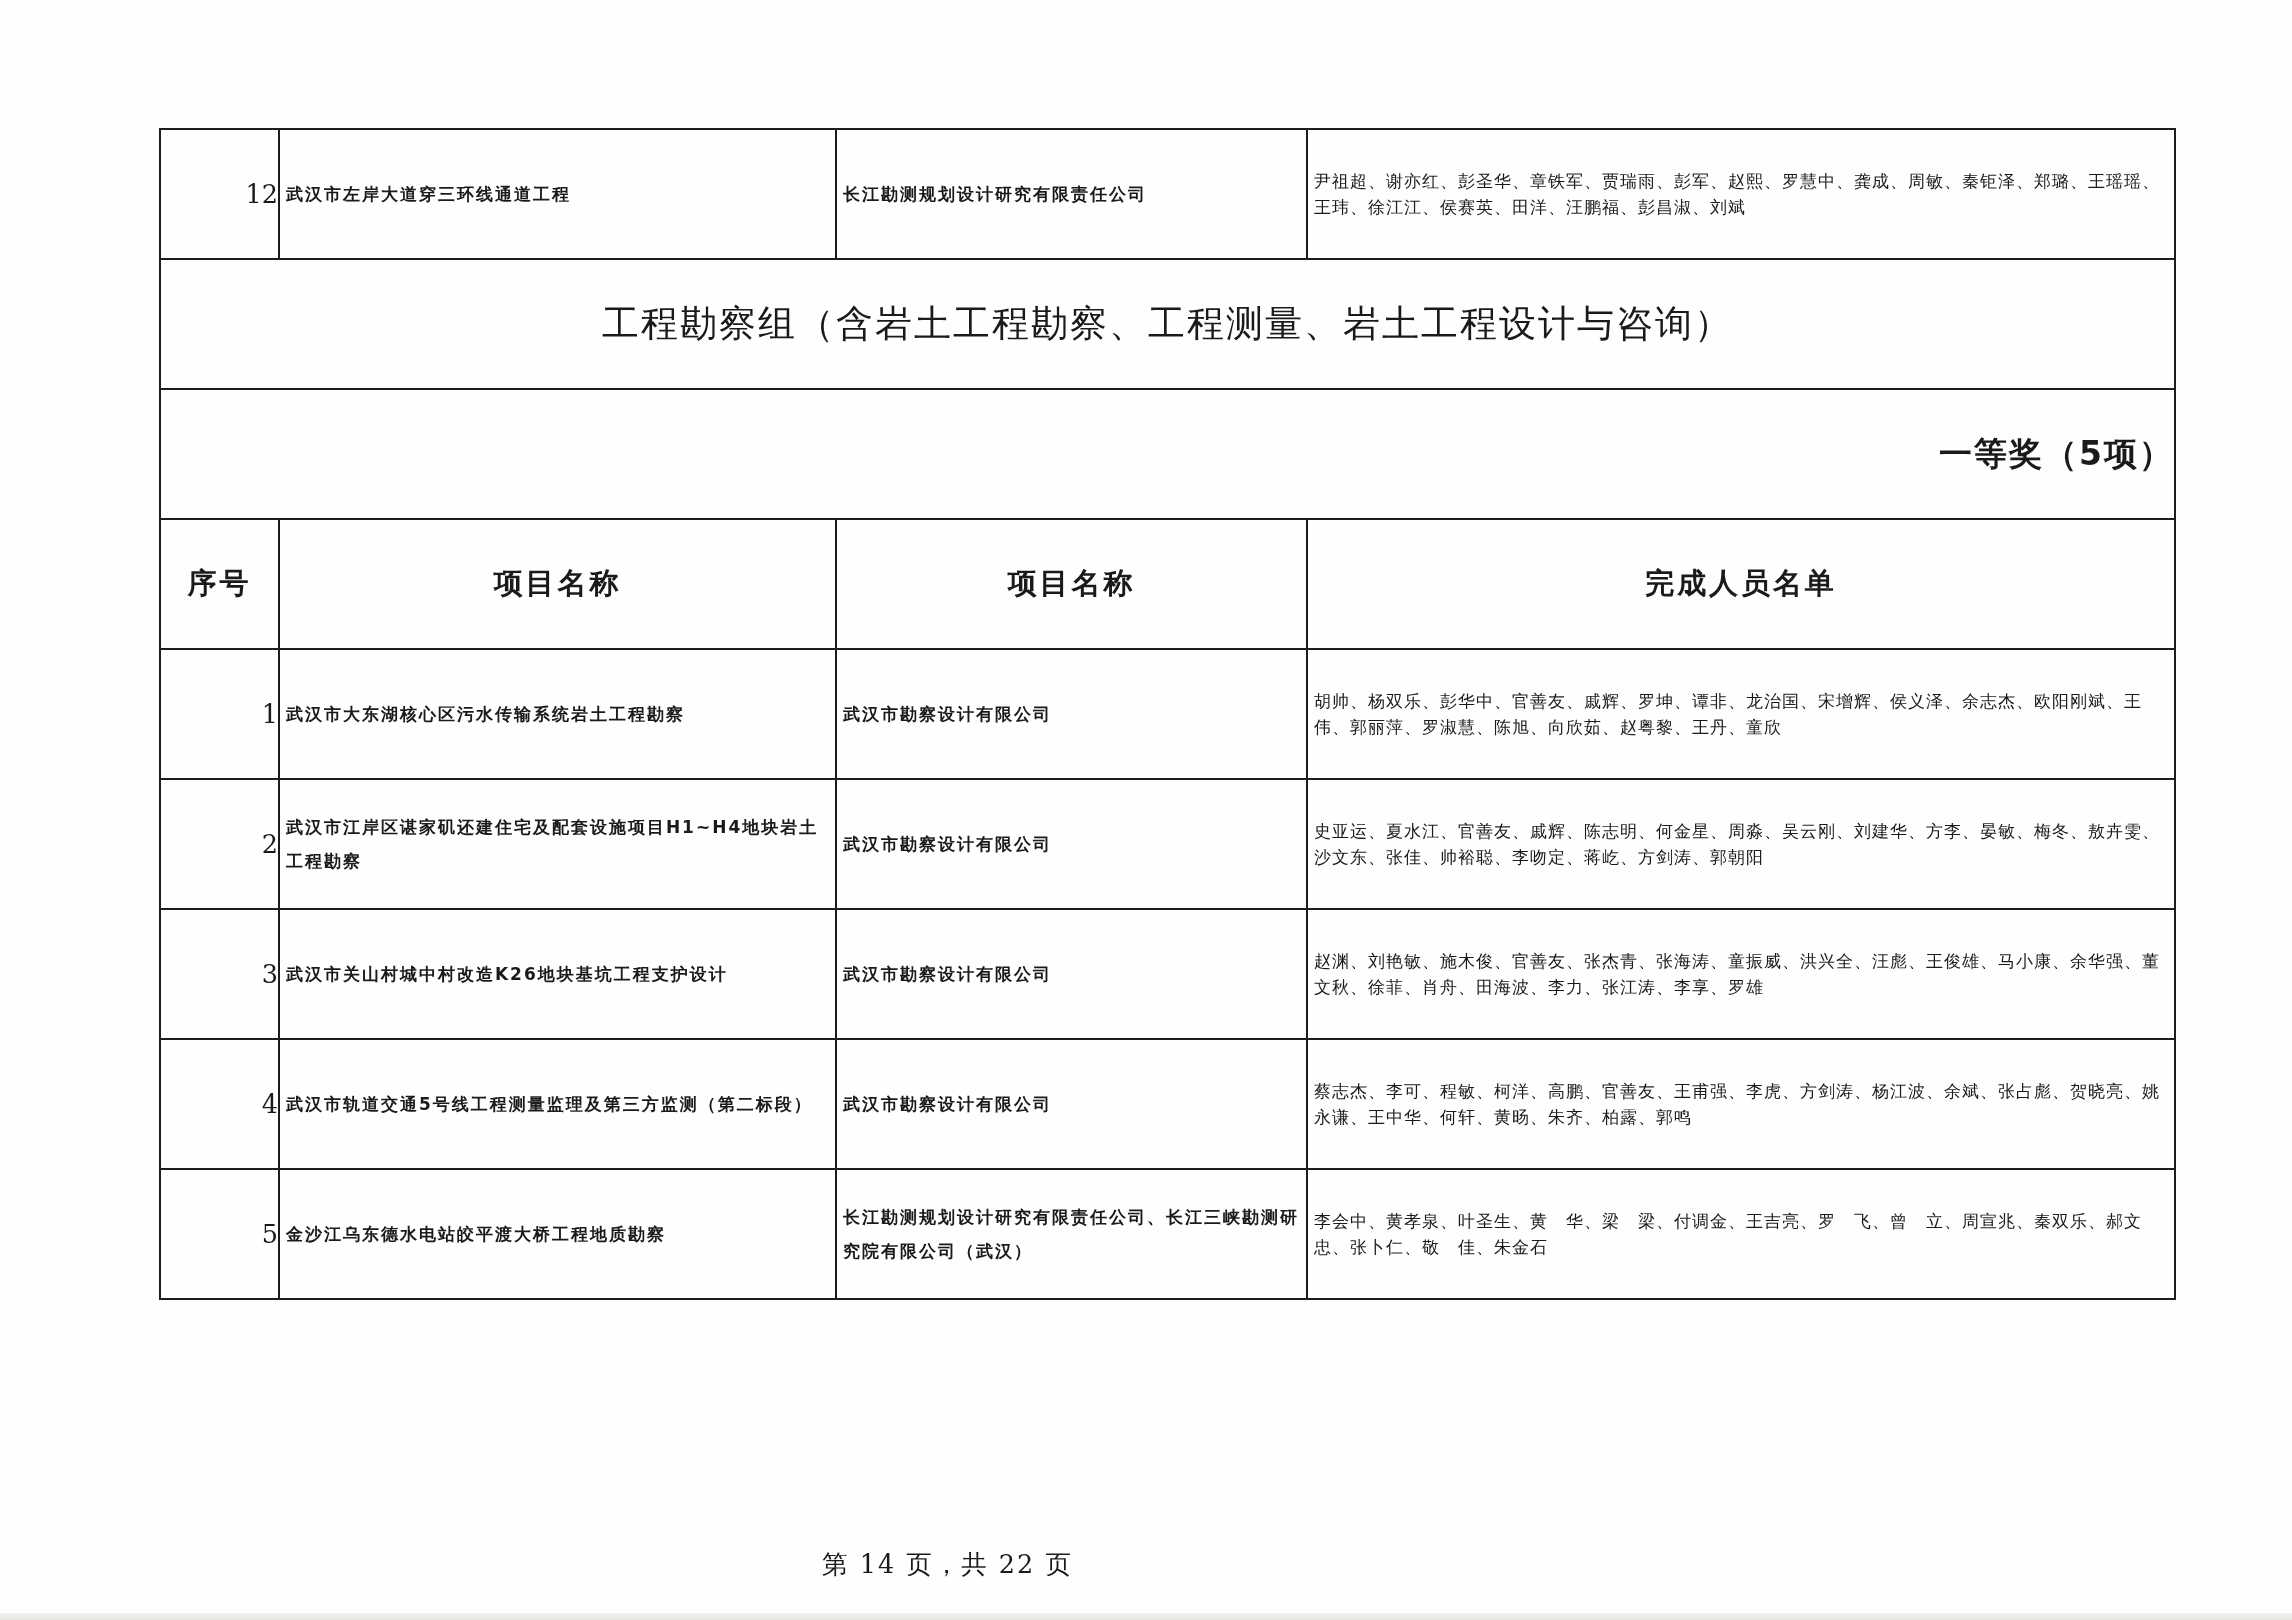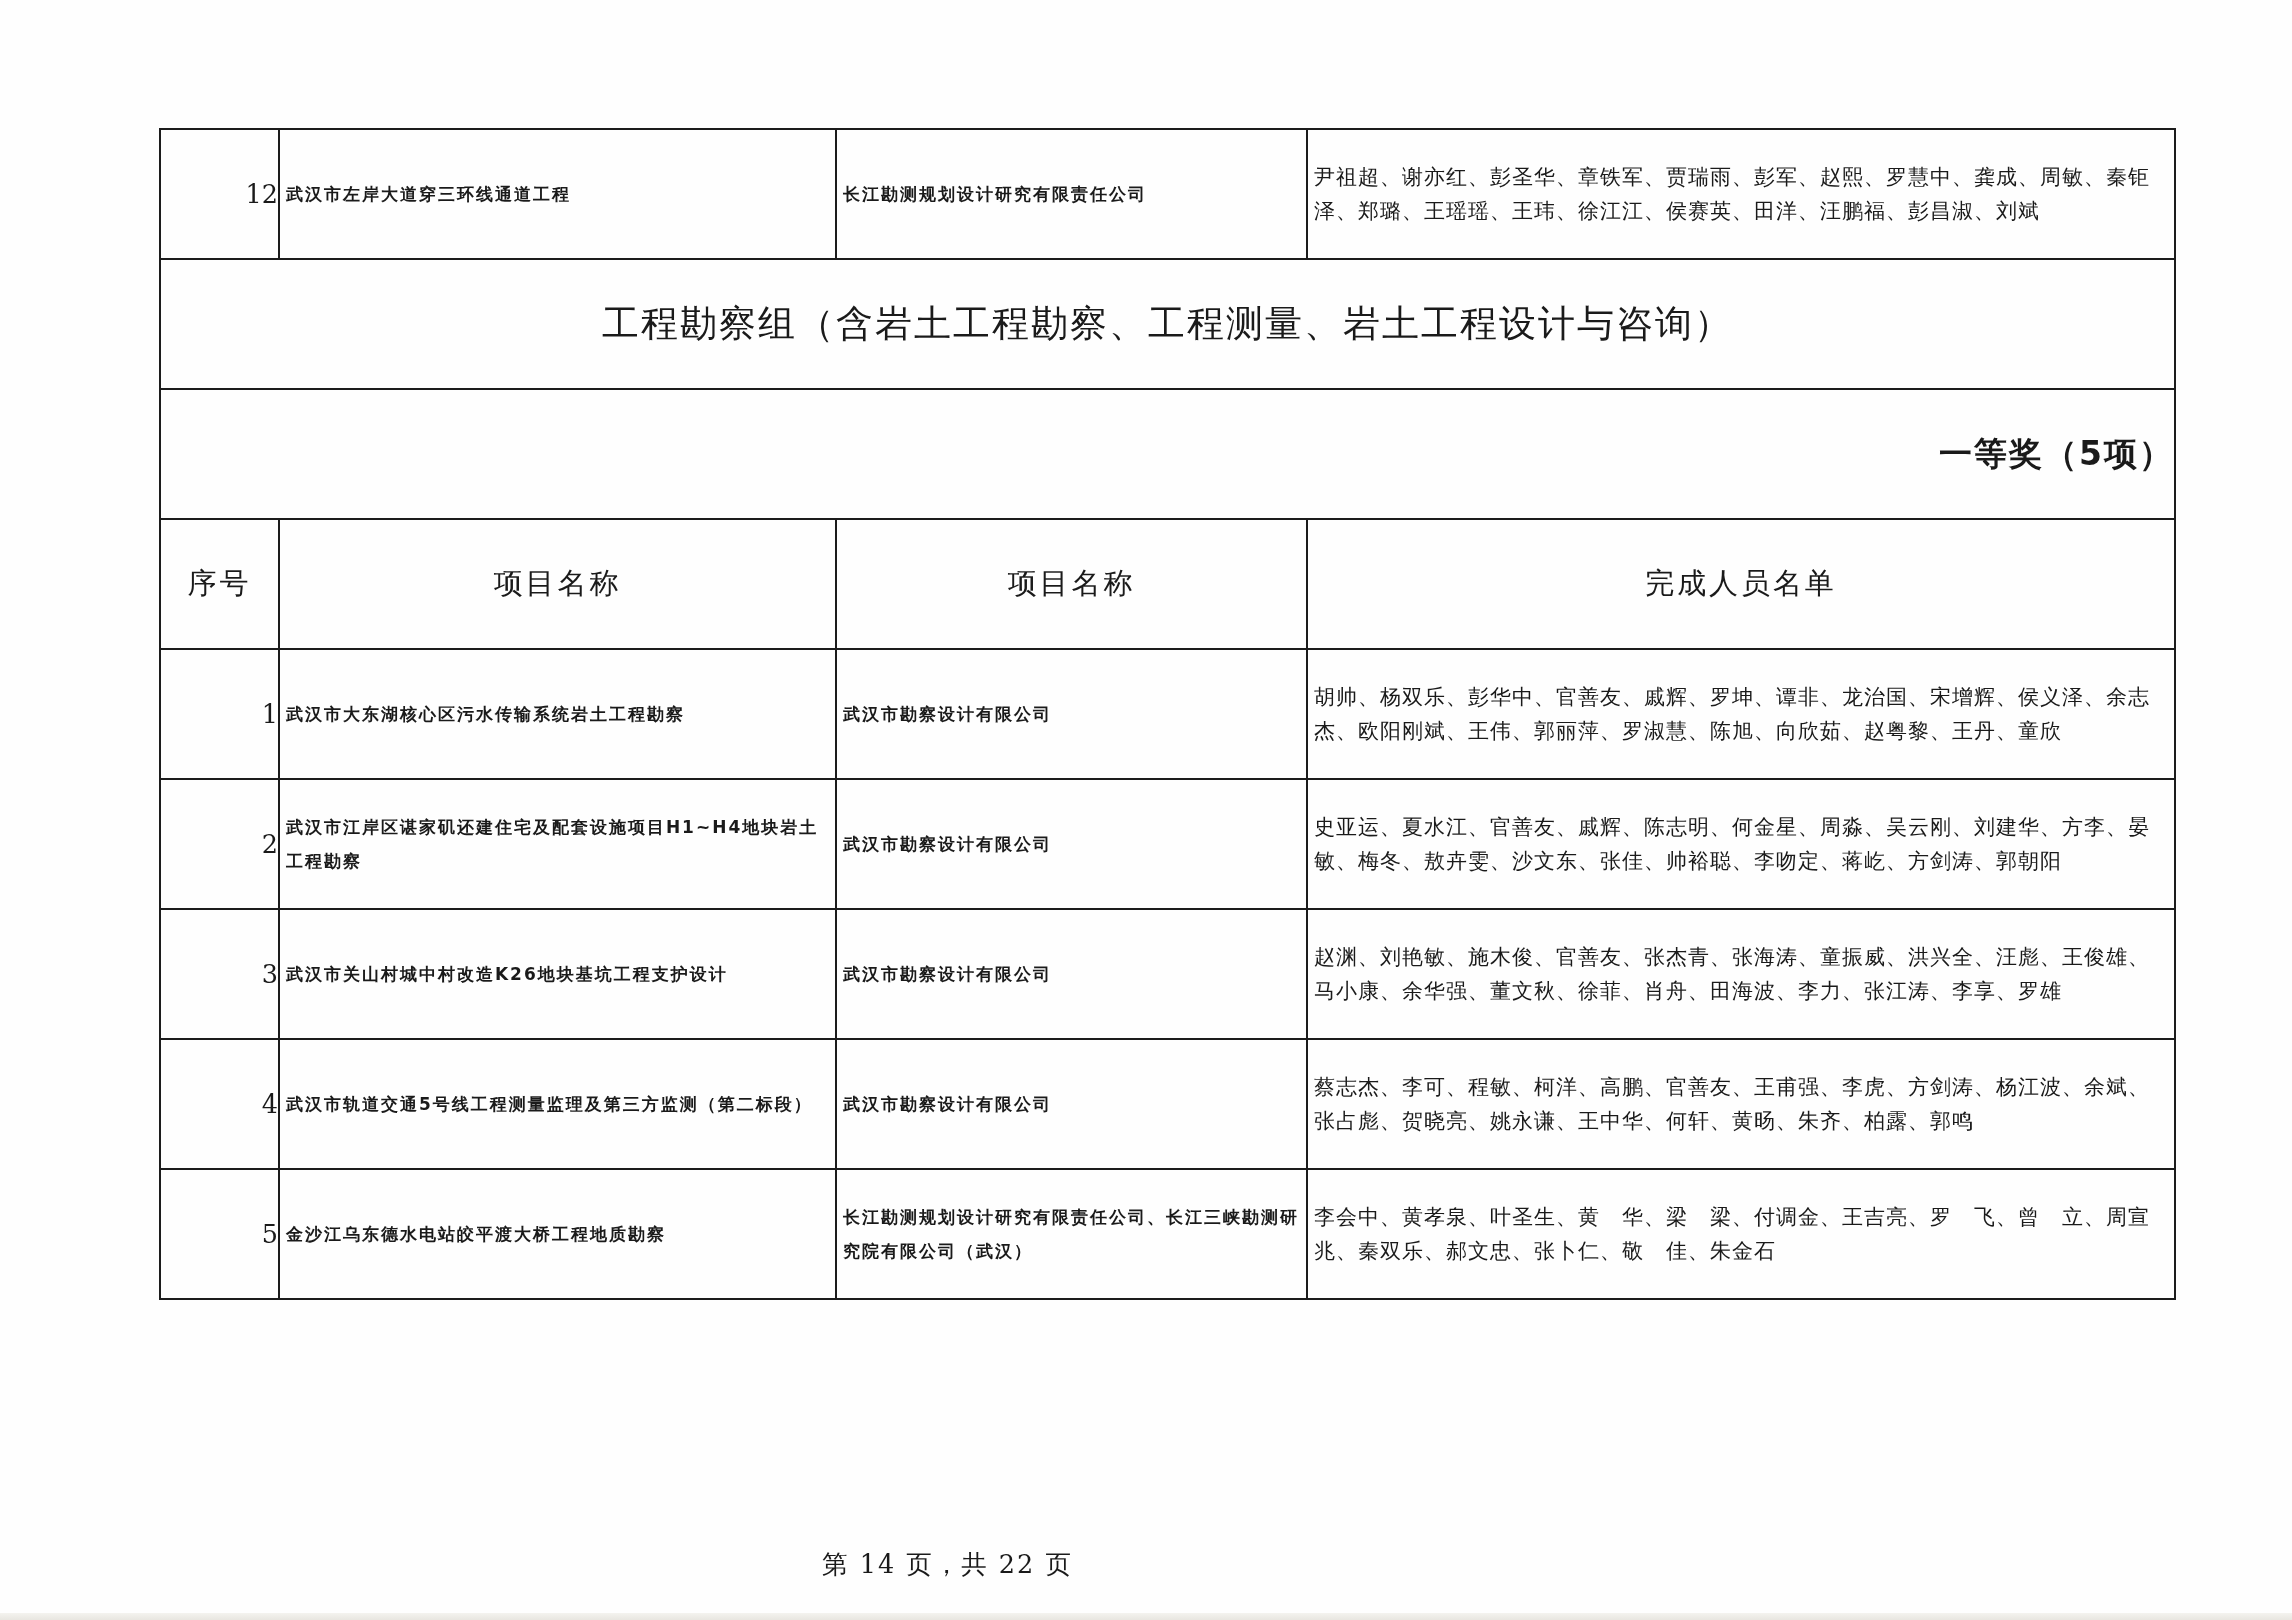--- a/index.html
+++ b/index.html
@@ -50,30 +50,30 @@
     }
     .cell-text {
       font-size: 17px;
       line-height: 34px;
       padding: 0 5.9px 0 5.9px !important;
       letter-spacing: 2px;
       font-family: "DejaVu Sans", "Liberation Sans", sans-serif;
       font-weight: bold;
     }
     .cell-people {
-      font-size: 21px;
-      line-height: 34px;
+      font-size: 17px;
+      line-height: 26px;
       padding: 0 7.8px 0 5.9px !important;
       letter-spacing: 1px;
       font-family: "DejaVu Sans", "Liberation Sans", sans-serif;
     }
     .head-cell {
       text-align: center;
       font-size: 29px;
-      font-weight: normal;
+      font-weight: bold;
       font-family: "DejaVu Sans", "Liberation Sans", sans-serif;
       letter-spacing: 2.9px;
     }
     .banner-title {
       text-align: center;
       font-size: 37px;
       font-weight: normal;
       letter-spacing: 2px;
       font-family: "DejaVu Sans", "Liberation Sans", sans-serif;
     }

